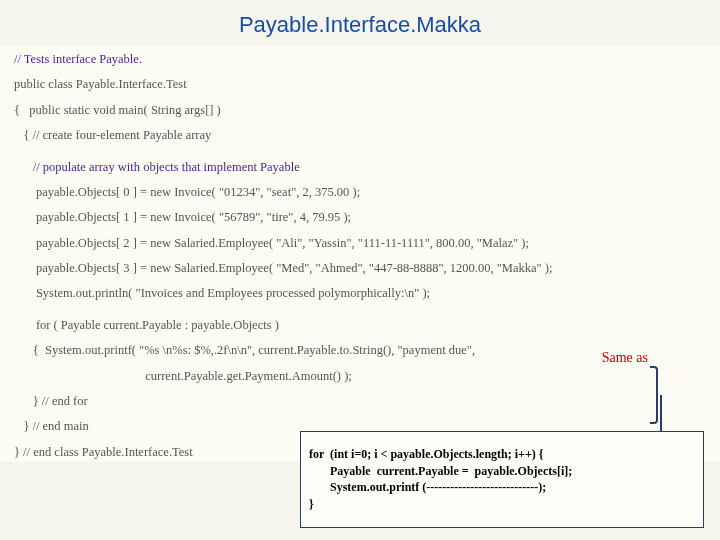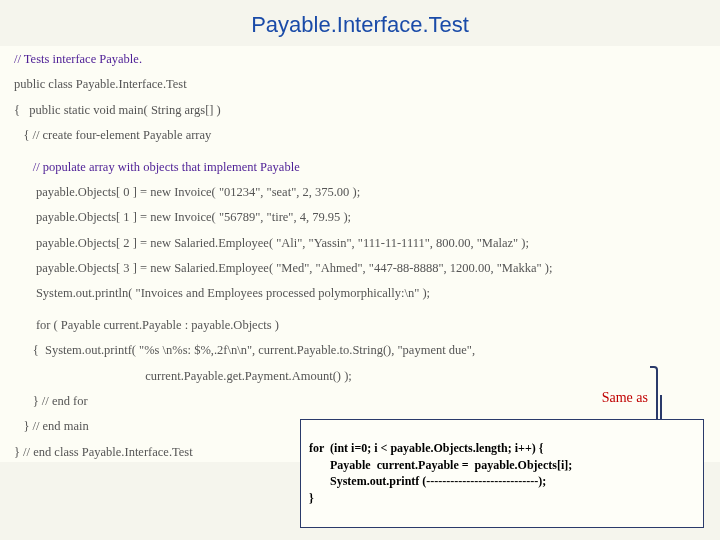--- a/index.html
+++ b/index.html
@@ -34,21 +34,20 @@
     filter: blur(0.4px);
     color: #555;
   }
   .same-as {
     position: absolute;
     right: 72px;
     top: 350px;
     color: #c00000;
     font-family: "Times New Roman", serif;
     font-size: 14px;
-    margin-top: 40px;
   }
   .bracket {
     position: absolute;
     right: 62px;
     top: 366px;
     width: 8px;
     height: 58px;
     border-right: 2px solid #2a3a6a;
     border-top: 2px solid #2a3a6a;
     border-bottom: 2px solid #2a3a6a;
@@ -70,32 +69,32 @@
     height: 2px;
     background: #2a3a6a;
   }
   .callout-box {
     position: absolute;
     left: 300px;
     bottom: 12px;
     width: 404px;
     border: 1.5px solid #2a3a6a;
     background: #fefef8;
-    padding: 20px 8px;
+    padding: 14px 8px;
     font-family: "Times New Roman", serif;
     font-size: 12px;
     line-height: 1.4;
   }
   .callout-box .cl { white-space: pre; }
   .bold { font-weight: bold; }
 </style>
 </head>
 <body>
 
-<div class="title">Payable.Interface.Test</div>
+<div class="title">Payable.Interface.Makka</div>
 
 <div class="code-area blurred">
   <div class="line comment">// Tests interface Payable.</div>
   <div class="line" style="height:6px"></div>
   <div class="line">public class Payable.Interface.Test</div>
   <div class="line" style="height:6px"></div>
   <div class="line">{   public static void main( String args[] )</div>
   <div class="line" style="height:6px"></div>
   <div class="line">   { // create four-element Payable array</div>
   <div class="line" style="height:6px"></div>

